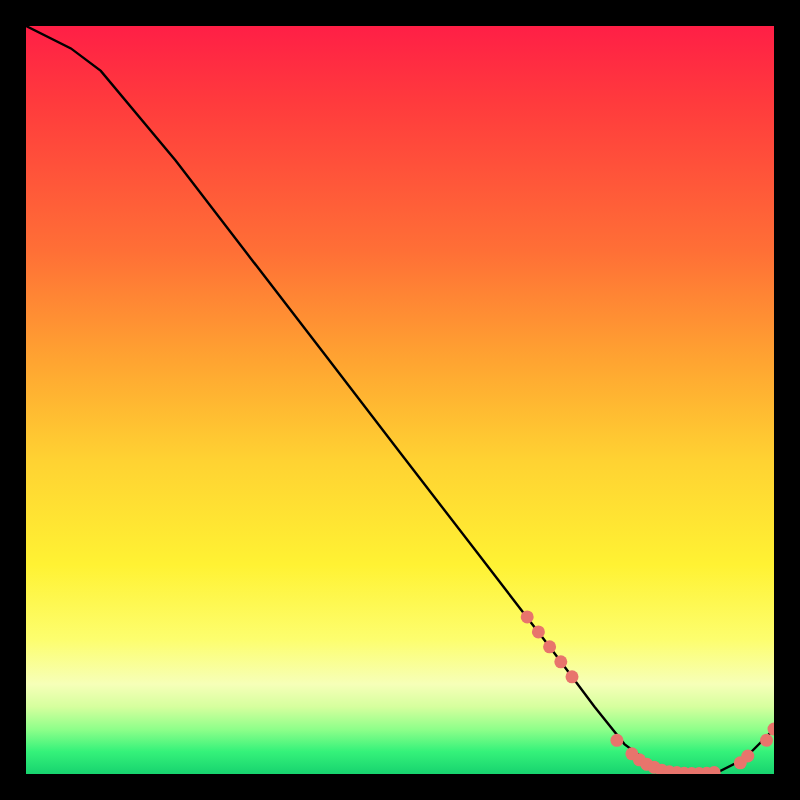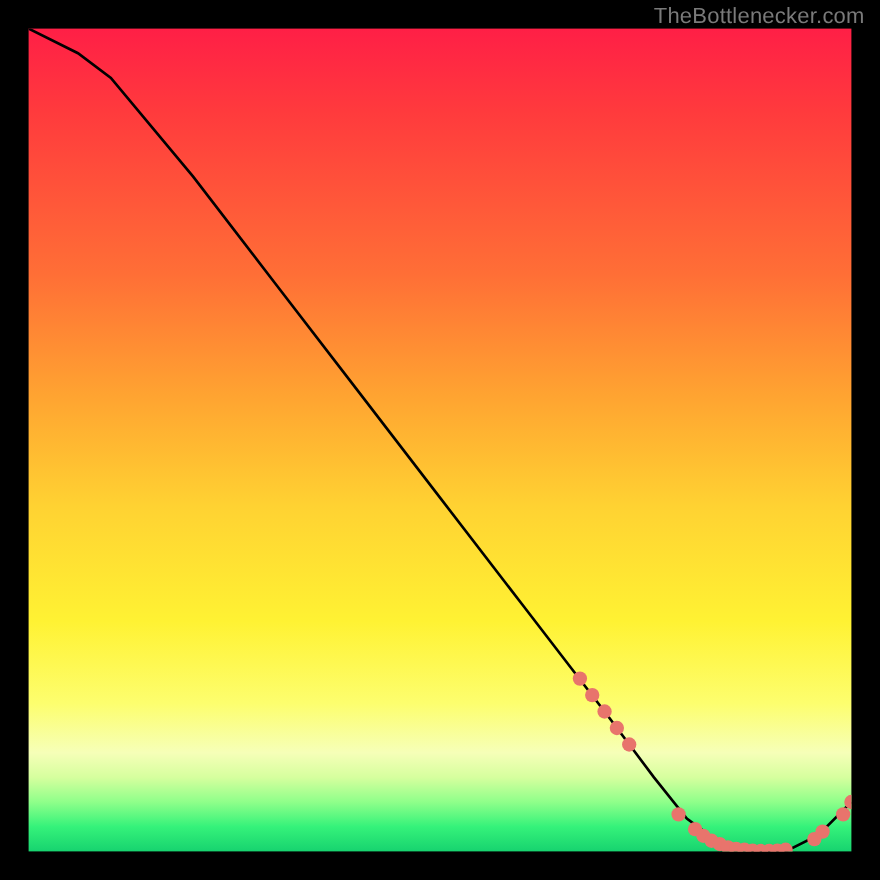--- a/index.html
+++ b/index.html
@@ -54,21 +54,20 @@
     left: 0;
     top: 0;
     width: 748px;
     height: 748px;
   }
 </style>
 </head>
 <body>
 
 <div class="frame">
-  <div class="watermark">TheBottlenecker.com</div>
 
   <div class="plot">
     <svg class="curve" viewBox="0 0 748 748" preserveAspectRatio="none">
       <path id="curve-path" fill="none" stroke="#000000" stroke-width="2.4" d="M0.0 0.0 L44.9 22.4 L74.8 44.9 L149.6 134.6 L224.4 231.9 L299.2 329.1 L374.0 426.4 L448.8 523.6 L523.6 620.8 L568.5 680.7 L598.4 718.1 L628.3 740.5 L658.2 748.0 L688.2 748.0 L718.1 733.0 L748.0 703.1"></path>
       <g id="markers">
           <circle cx="501.2" cy="590.9" r="6.5" fill="#e8746c"></circle>
           <circle cx="512.4" cy="605.9" r="6.5" fill="#e8746c"></circle>
           <circle cx="523.6" cy="620.8" r="6.5" fill="#e8746c"></circle>
           <circle cx="534.8" cy="635.8" r="6.5" fill="#e8746c"></circle>
           <circle cx="546.0" cy="650.8" r="6.5" fill="#e8746c"></circle>

